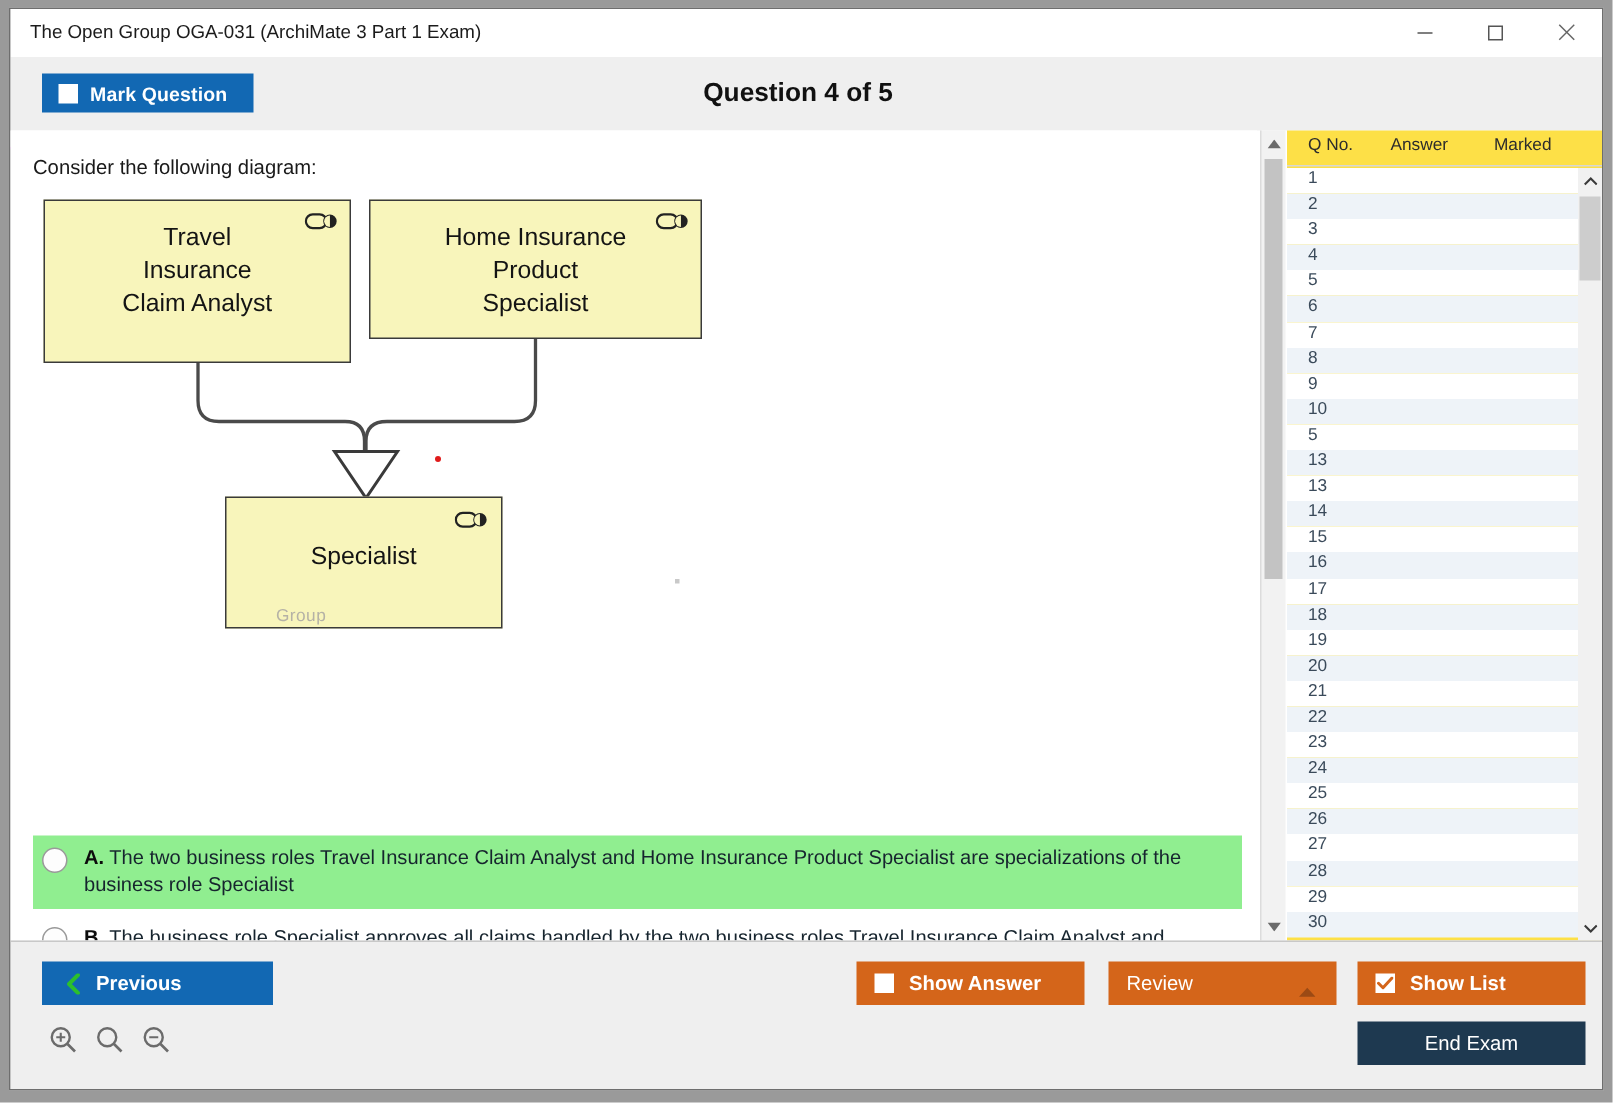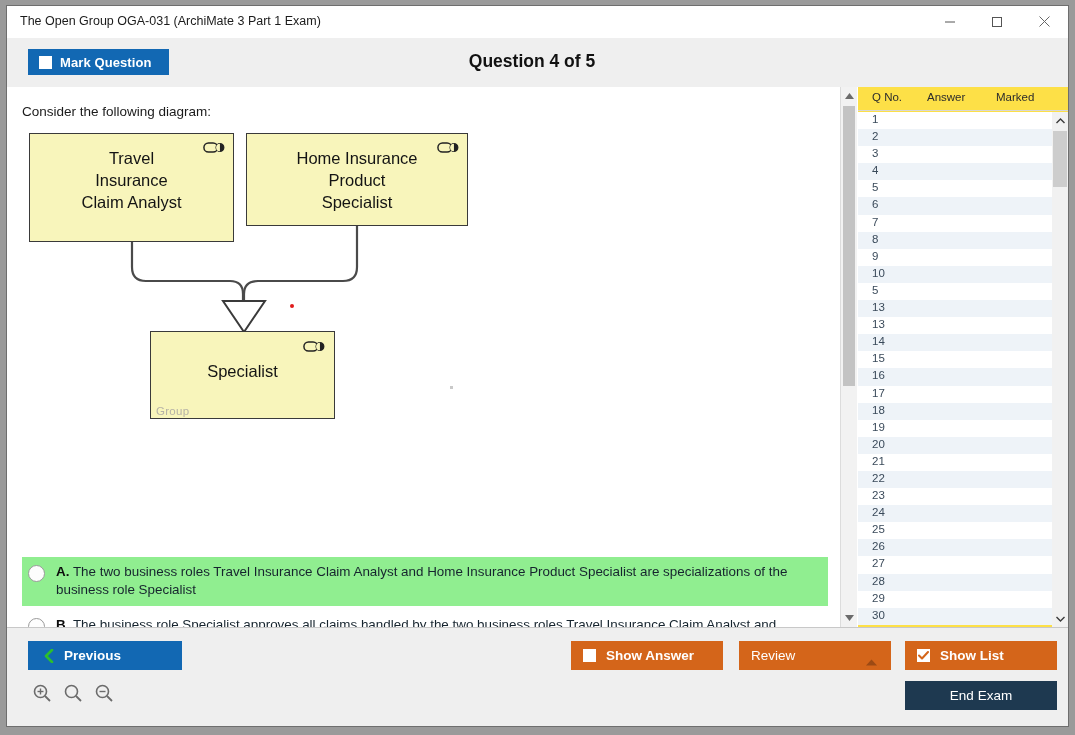--- a/index.html
+++ b/index.html
@@ -119,20 +119,21 @@
   }
   .role-icon {
     position: absolute;
     width: 22px; height: 13px;
   }
   .group-watermark {
     position: absolute;
     font-size: 11.5px;
     color: #b5b2a6;
     letter-spacing: .3px;
+    margin-left: 28px;
   }
   .reddot {
     position: absolute;
     width: 4px; height: 4px;
     background: #e01b1b;
     border-radius: 50%;
   }
   .graydot {
     position: absolute;
     width: 3px; height: 3px;

